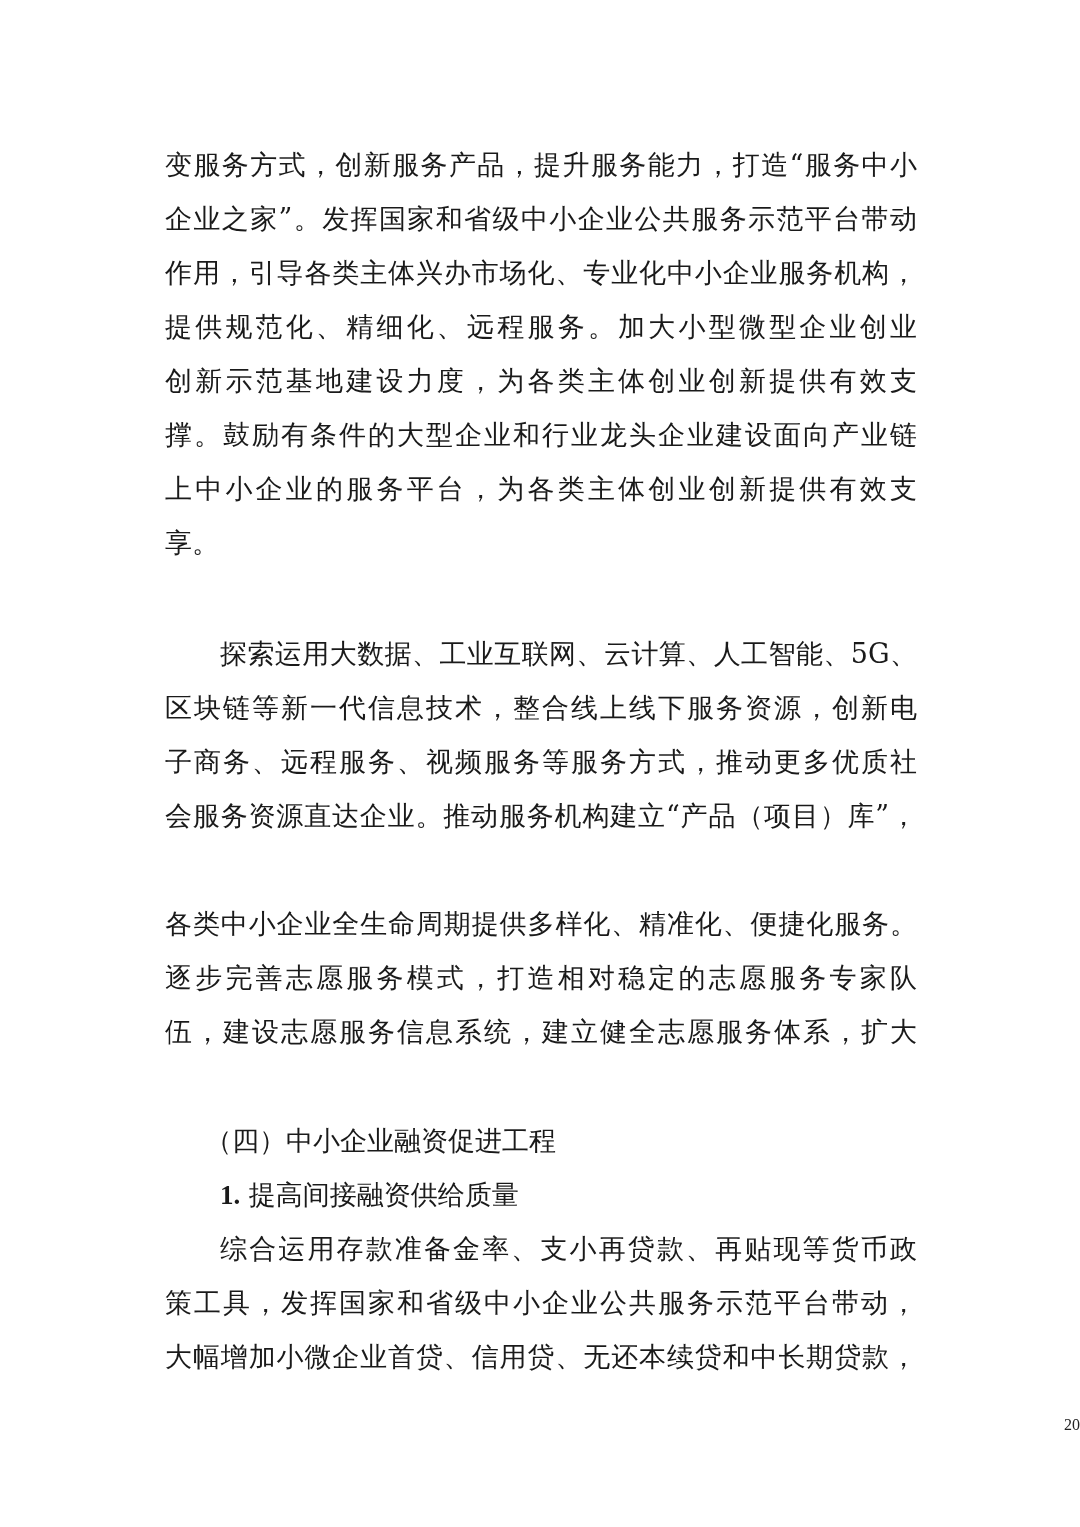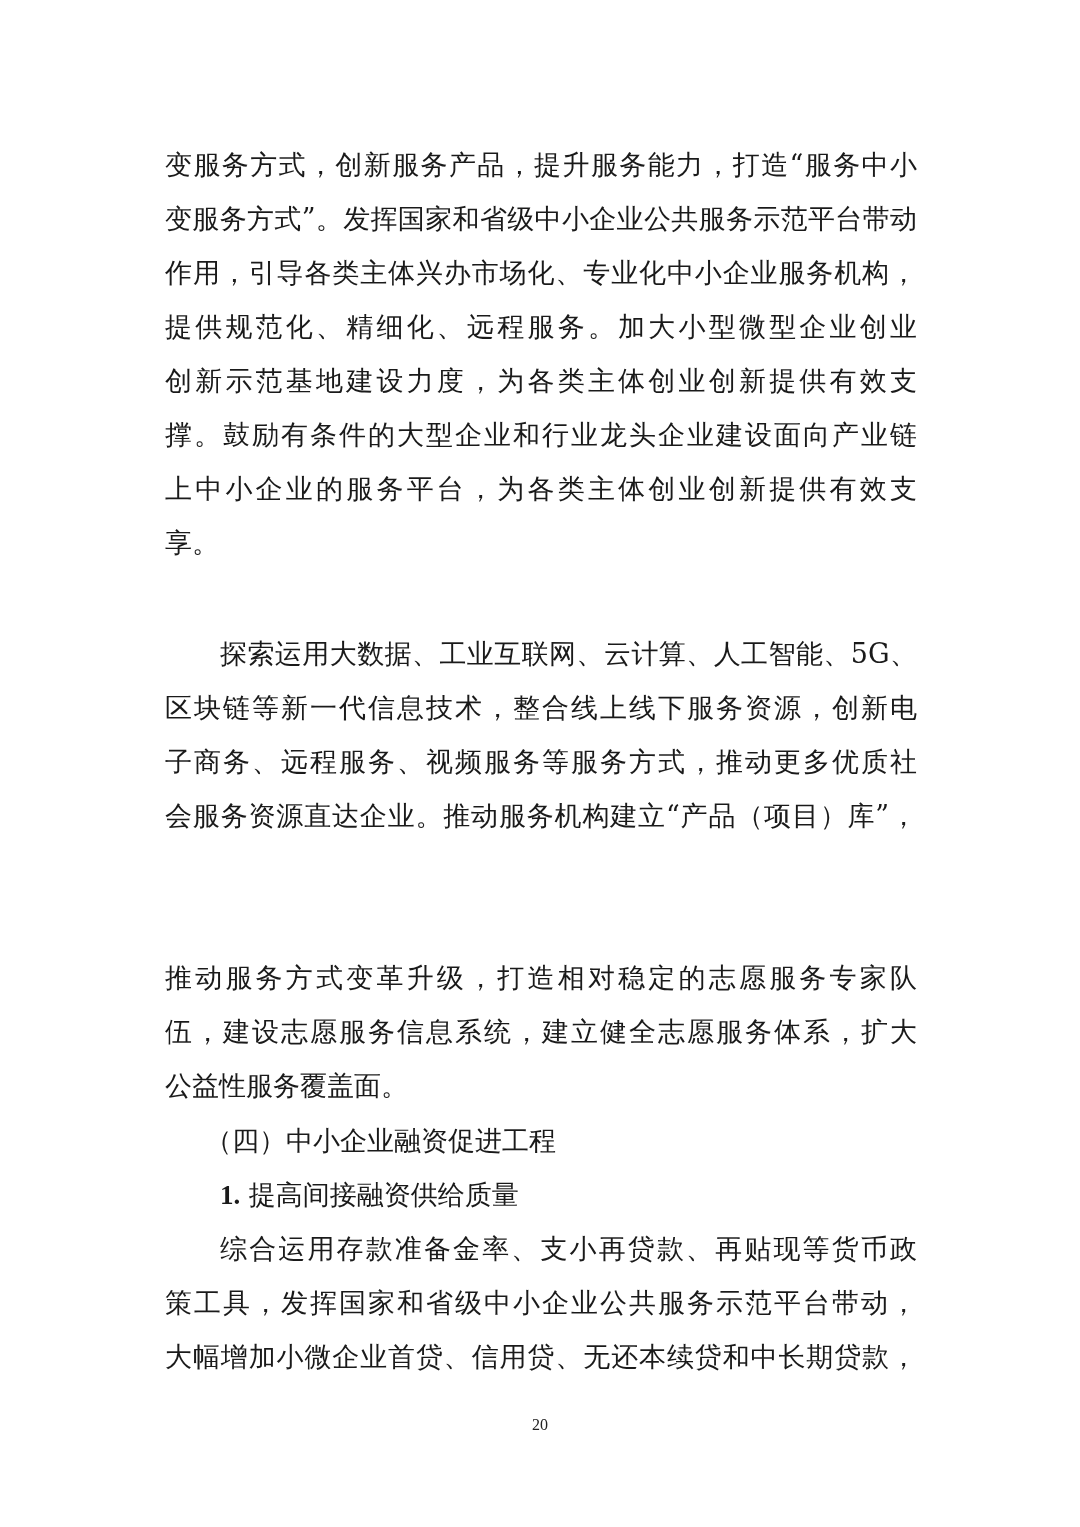--- a/index.html
+++ b/index.html
@@ -7,44 +7,44 @@
          font-family: "DejaVu Serif", "Liberation Serif", serif; color: #1a1a1a; }
   .page { position: absolute; left: 0; top: 0; width: 904px; height: 1527px; }
   .line { position: absolute; left: 165px; width: 752px; height: 40px;
           font-size: 27px; line-height: 40px; white-space: nowrap;
           text-align: justify; text-align-last: justify; }
   .line.last { text-align-last: left; }
   .line.indent { left: 220px; width: 697px; }
   .heading { font-weight: normal; text-align-last: left; }
   .heading .num { font-weight: bold; font-family: "Liberation Serif", serif; }
   .page-number { position: absolute; left: 0; width: 1080px; top: 1416px;
-                 text-align: center; font-size: 16px; font-family: "Liberation Serif", serif; color: #222; }
+                 text-align: right; font-size: 16px; font-family: "Liberation Serif", serif; color: #222; }
 </style>
 </head>
 <body>
 
 <div class="page">
 
   <div class="line" style="top:145px">变服务方式，创新服务产品，提升服务能力，打造“服务中小</div>
-  <div class="line" style="top:199px">变服务方式”。发挥国家和省级中小企业公共服务示范平台带动</div>
+  <div class="line" style="top:199px">企业之家”。发挥国家和省级中小企业公共服务示范平台带动</div>
   <div class="line" style="top:253px">作用，引导各类主体兴办市场化、专业化中小企业服务机构，</div>
   <div class="line" style="top:307px">提供规范化、精细化、远程服务。加大小型微型企业创业</div>
   <div class="line" style="top:361px">创新示范基地建设力度，为各类主体创业创新提供有效支</div>
   <div class="line" style="top:415px">撑。鼓励有条件的大型企业和行业龙头企业建设面向产业链</div>
   <div class="line" style="top:469px">上中小企业的服务平台，为各类主体创业创新提供有效支</div>
   <div class="line last" style="top:523px">享。</div>
 
 
   <div class="line indent" style="top:634px">探索运用大数据、工业互联网、云计算、人工智能、5G、</div>
   <div class="line" style="top:688px">区块链等新一代信息技术，整合线上线下服务资源，创新电</div>
   <div class="line" style="top:742px">子商务、远程服务、视频服务等服务方式，推动更多优质社</div>
   <div class="line" style="top:796px">会服务资源直达企业。推动服务机构建立“产品（项目）库”，</div>
-  <div class="line" style="top:958px">推动服务方式变革升级，打造相对稳定的志愿服务专家队</div>
+  <div class="line" style="top:904px">各类中小企业全生命周期提供多样化、精准化、便捷化服务。</div>
+  <div class="line" style="top:958px">逐步完善志愿服务模式，打造相对稳定的志愿服务专家队</div>
   <div class="line" style="top:1012px">伍，建设志愿服务信息系统，建立健全志愿服务体系，扩大</div>
-  <div class="line last" style="top:1066px">公益性服务覆盖面。</div>
 
   <div class="line indent last" style="top:1121px; left:205px">（四）中小企业融资促进工程</div>
 
   <div class="line indent heading" style="top:1175px">
     <span class="num">1.</span>
     <span>提高间接融资供给质量</span>
   </div>
 
   <div class="line indent" style="top:1229px">综合运用存款准备金率、支小再贷款、再贴现等货币政</div>
   <div class="line" style="top:1283px">策工具，发挥国家和省级中小企业公共服务示范平台带动，</div>

